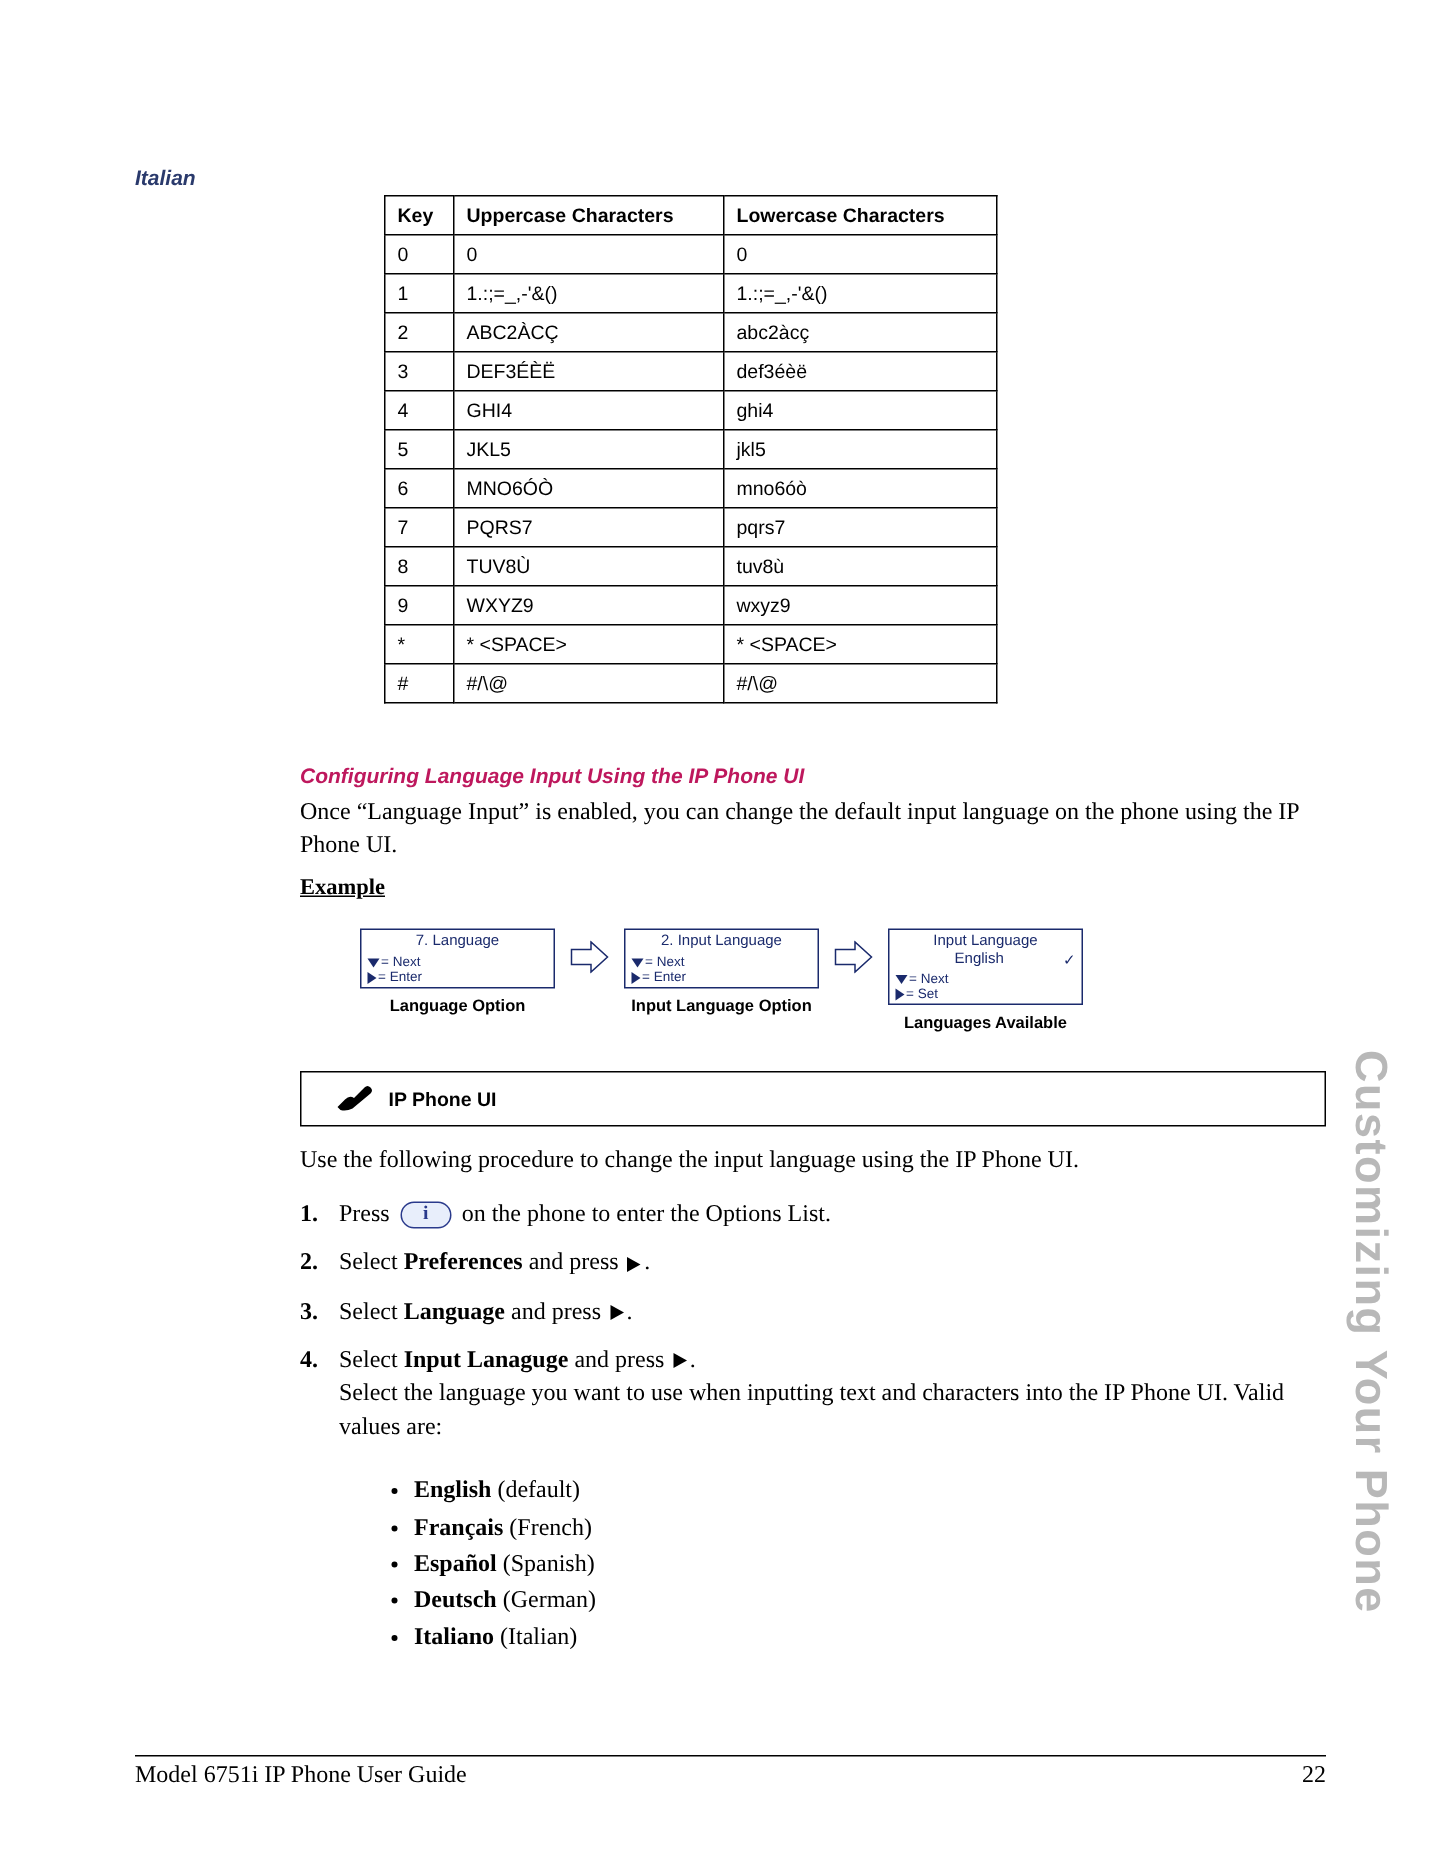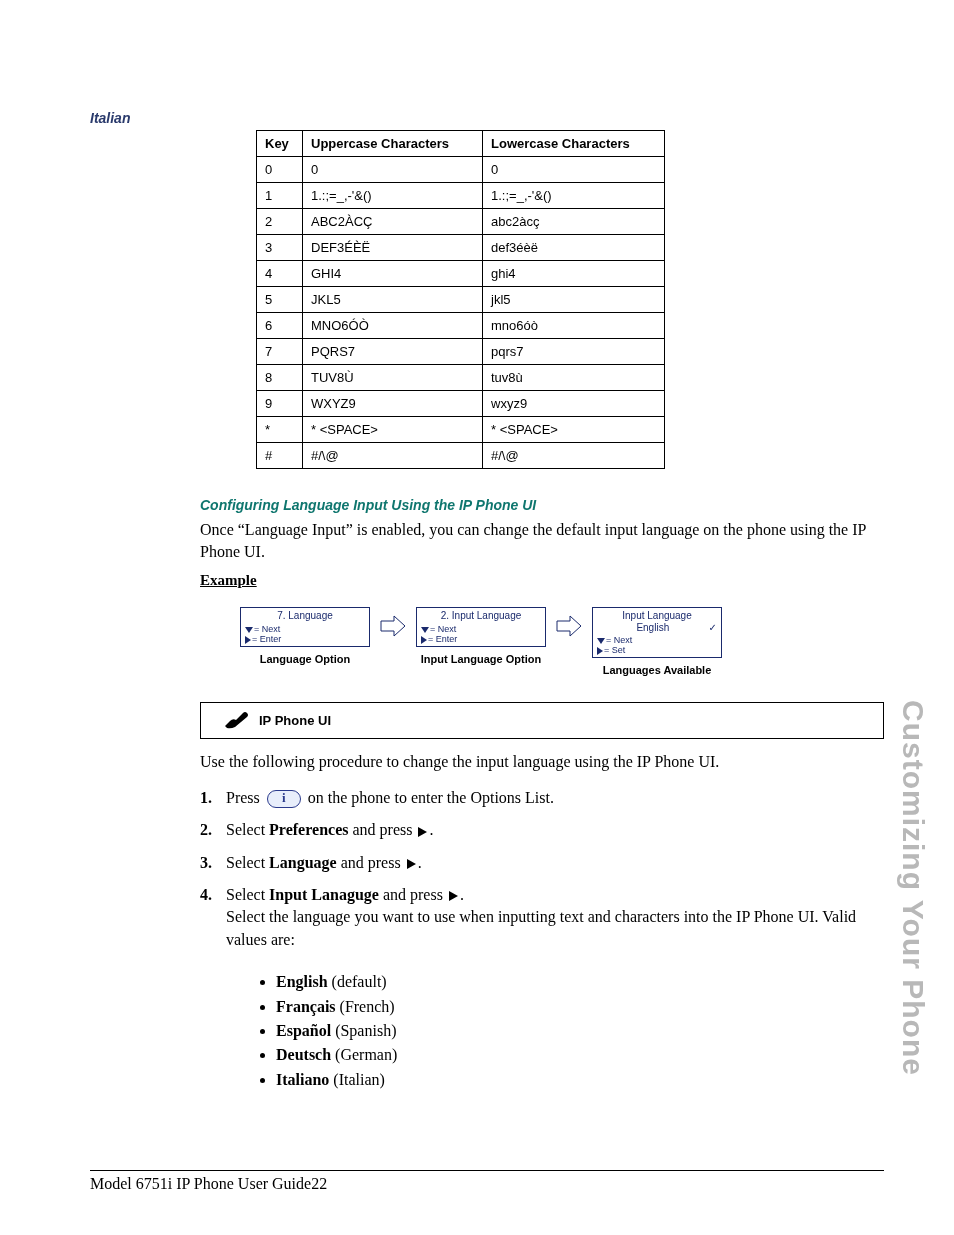--- a/index.html
+++ b/index.html
@@ -40,24 +40,24 @@
     text-align: left;
     vertical-align: middle;
   }
   table.char-table th { font-weight: bold; }
   .col-key { width: 46px; }
   .col-u   { width: 180px; }
   .col-l   { width: 182px; }
   .sub-hdr {
     font-style: italic;
     font-weight: bold;
-    color: #0f766e;
+    color: #be185d;
     font-family: Arial, Helvetica, sans-serif;
     font-size: 14px;
-    margin-top: 28px;
+    margin-top: 40px;
   }
   .body-text {
     font-family: "Times New Roman", Times, serif;
     font-size: 16px;
     line-height: 1.35;
     margin-top: 6px;
   }
   .example-lbl {
     font-family: "Times New Roman", Times, serif;
     font-size: 15px;
@@ -176,21 +176,21 @@
     letter-spacing: 1px;
   }
   .footer {
     position:absolute;
     bottom: 42px;
     left: 90px;
     right: 70px;
     border-top: 1px solid #000;
     padding-top: 4px;
     display:flex;
-    justify-content:flex-start;
+    justify-content:space-between;
     font-family:"Times New Roman", serif;
     font-size: 16px;
   }
   .tri-down { display:inline-block;width:0;height:0;border-left:4px solid transparent;border-right:4px solid transparent;border-top:6px solid #1a2a6c;vertical-align:middle;margin-right:1px;}
   .tri-right{ display:inline-block;width:0;height:0;border-top:4px solid transparent;border-bottom:4px solid transparent;border-left:6px solid #1a2a6c;vertical-align:middle;margin-right:1px;}
 </style>
 </head>
 <body>
 
 <div class="italic-hdr">Italian</div>

